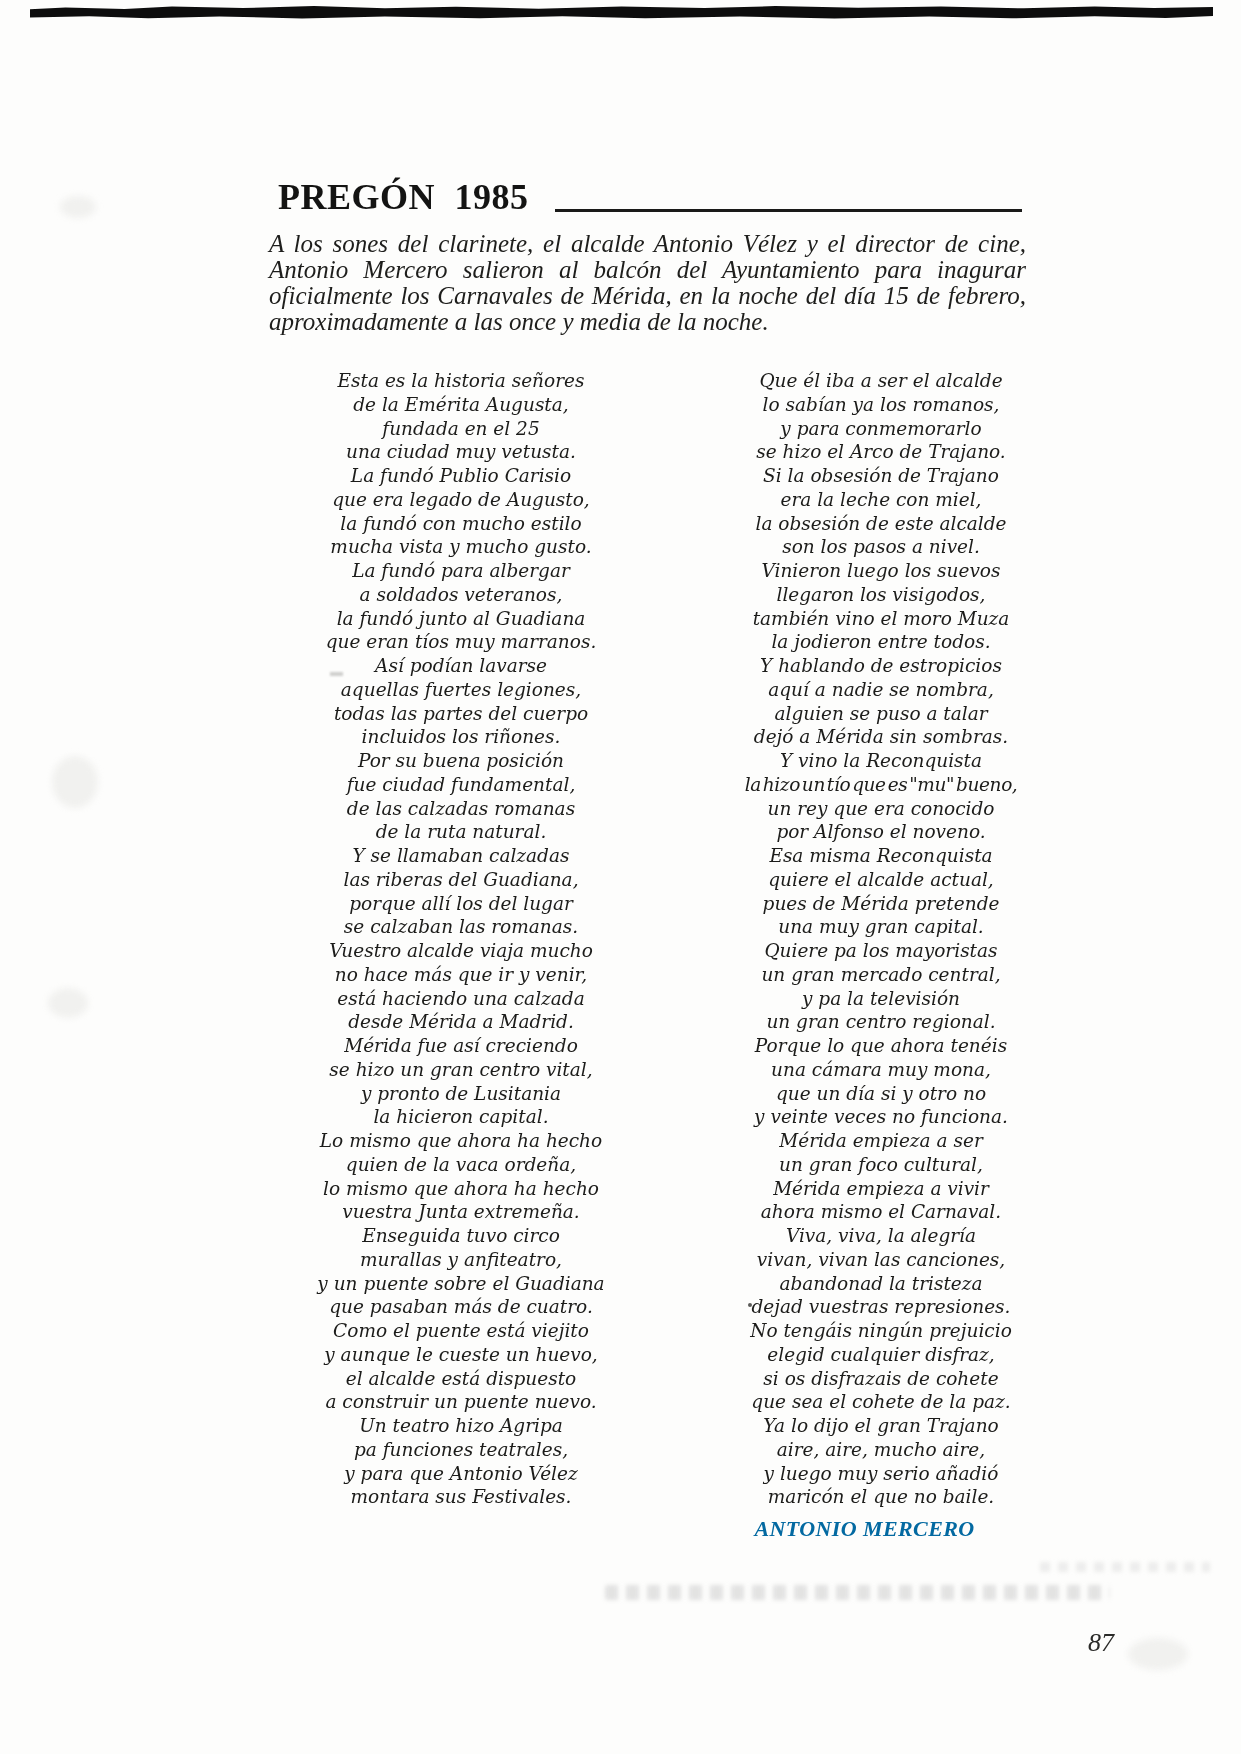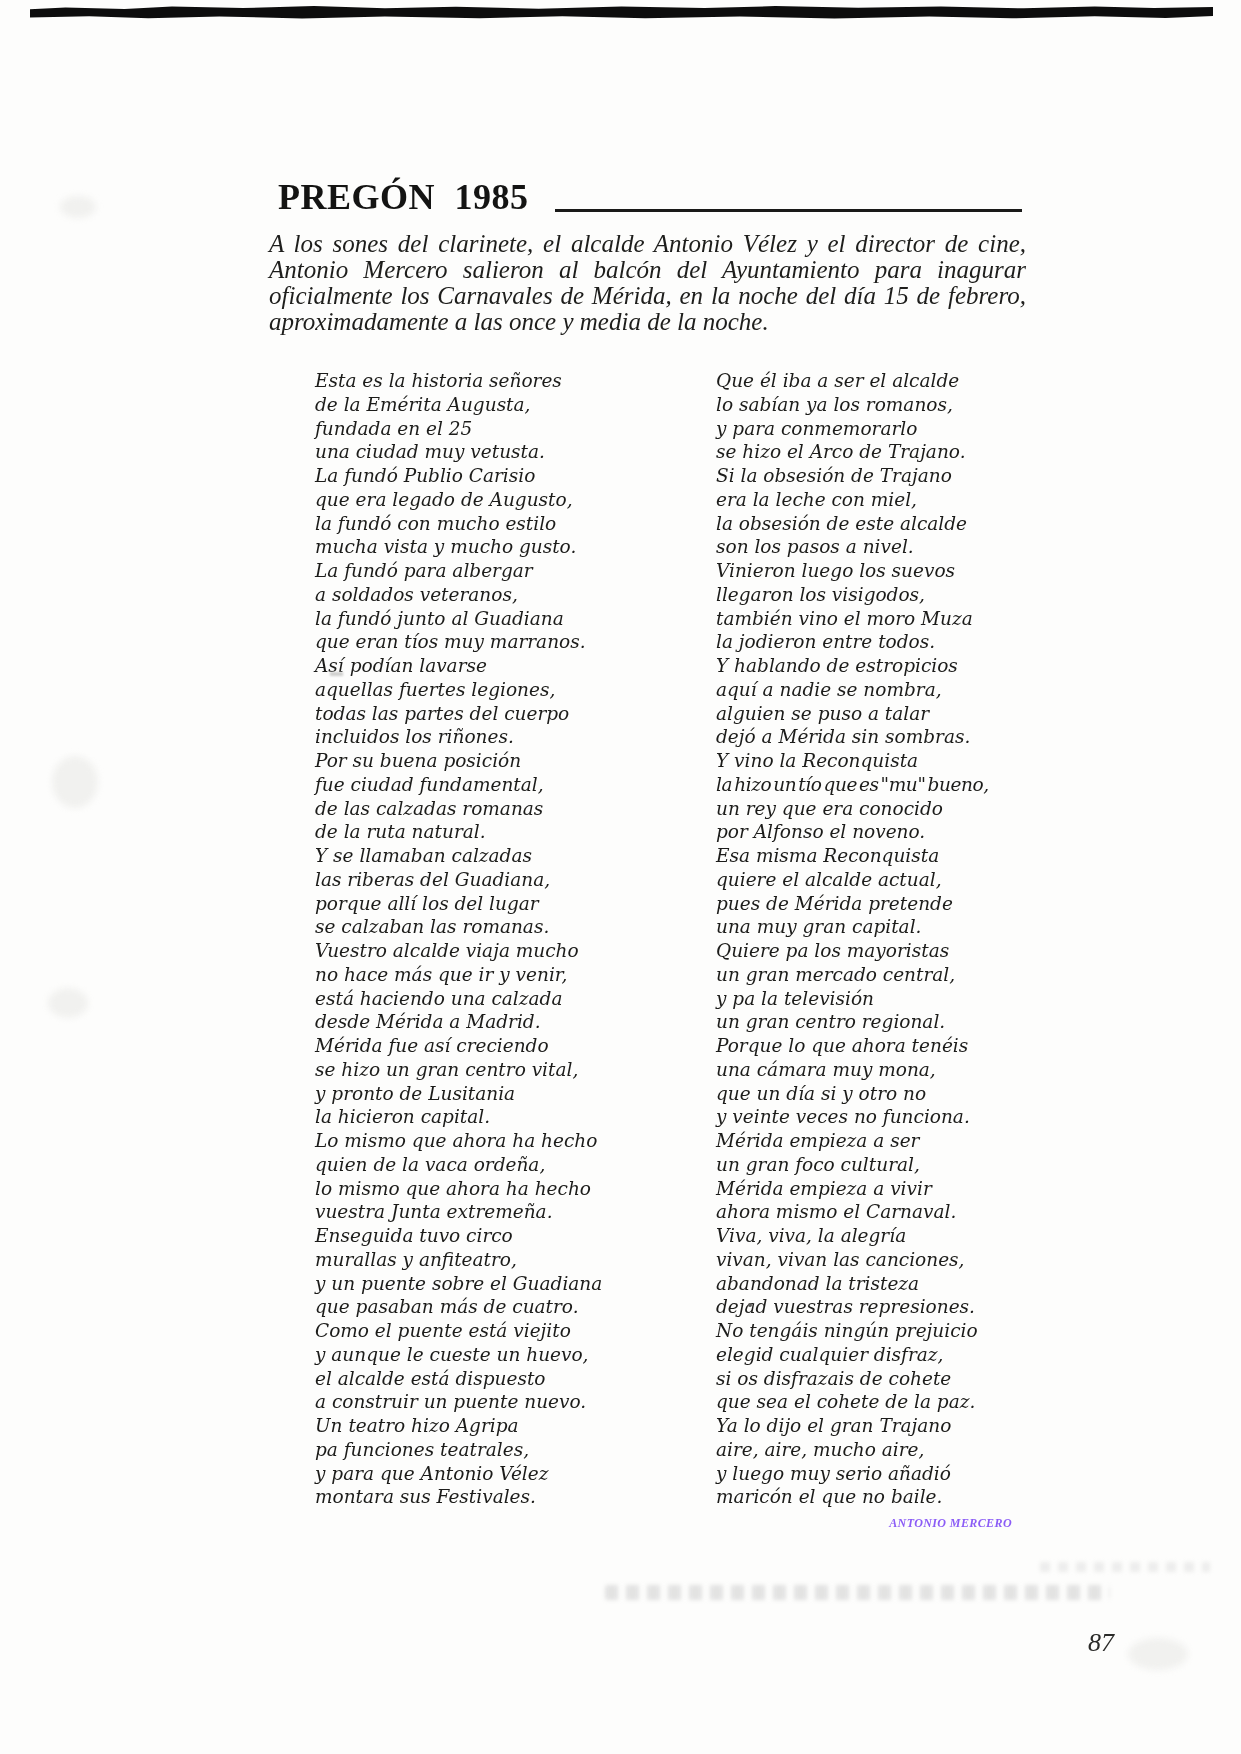--- a/index.html
+++ b/index.html
@@ -63,37 +63,38 @@
   .poem-col {
     position: absolute;
     top: 369px;
     width: 292px;
     font-family: "DejaVu Serif", serif;
     font-style: italic;
     font-size: 18.5px;
     line-height: 23.75px;
     color: #1c1c1a;
     white-space: nowrap;
+    text-align: center;
   }
   .poem-col.left  { left: 315px; }
-  .poem-col.right { left: 716px; }
+  .poem-col.right { left: 735px; }
   .pline { height: 23.75px; }
   .pline.tight { word-spacing: -3.5px; letter-spacing: -0.4px; }
 
   
   .signature {
     position: absolute;
     left: 717px; top: 1516px;
     width: 295px;
-    text-align: right;
+    text-align: center;
     font-style: italic;
     font-weight: 700;
-    font-size: 12px;
+    font-size: 22px;
     letter-spacing: 0.4px;
-    color: #8b5cf6;
+    color: #0369a1;
   }
 
   
   .page-number {
     position: absolute;
     left: 1088px; top: 1628px;
     font-size: 26px;
     color: #2b2b29;
     font-style: italic;
   }

